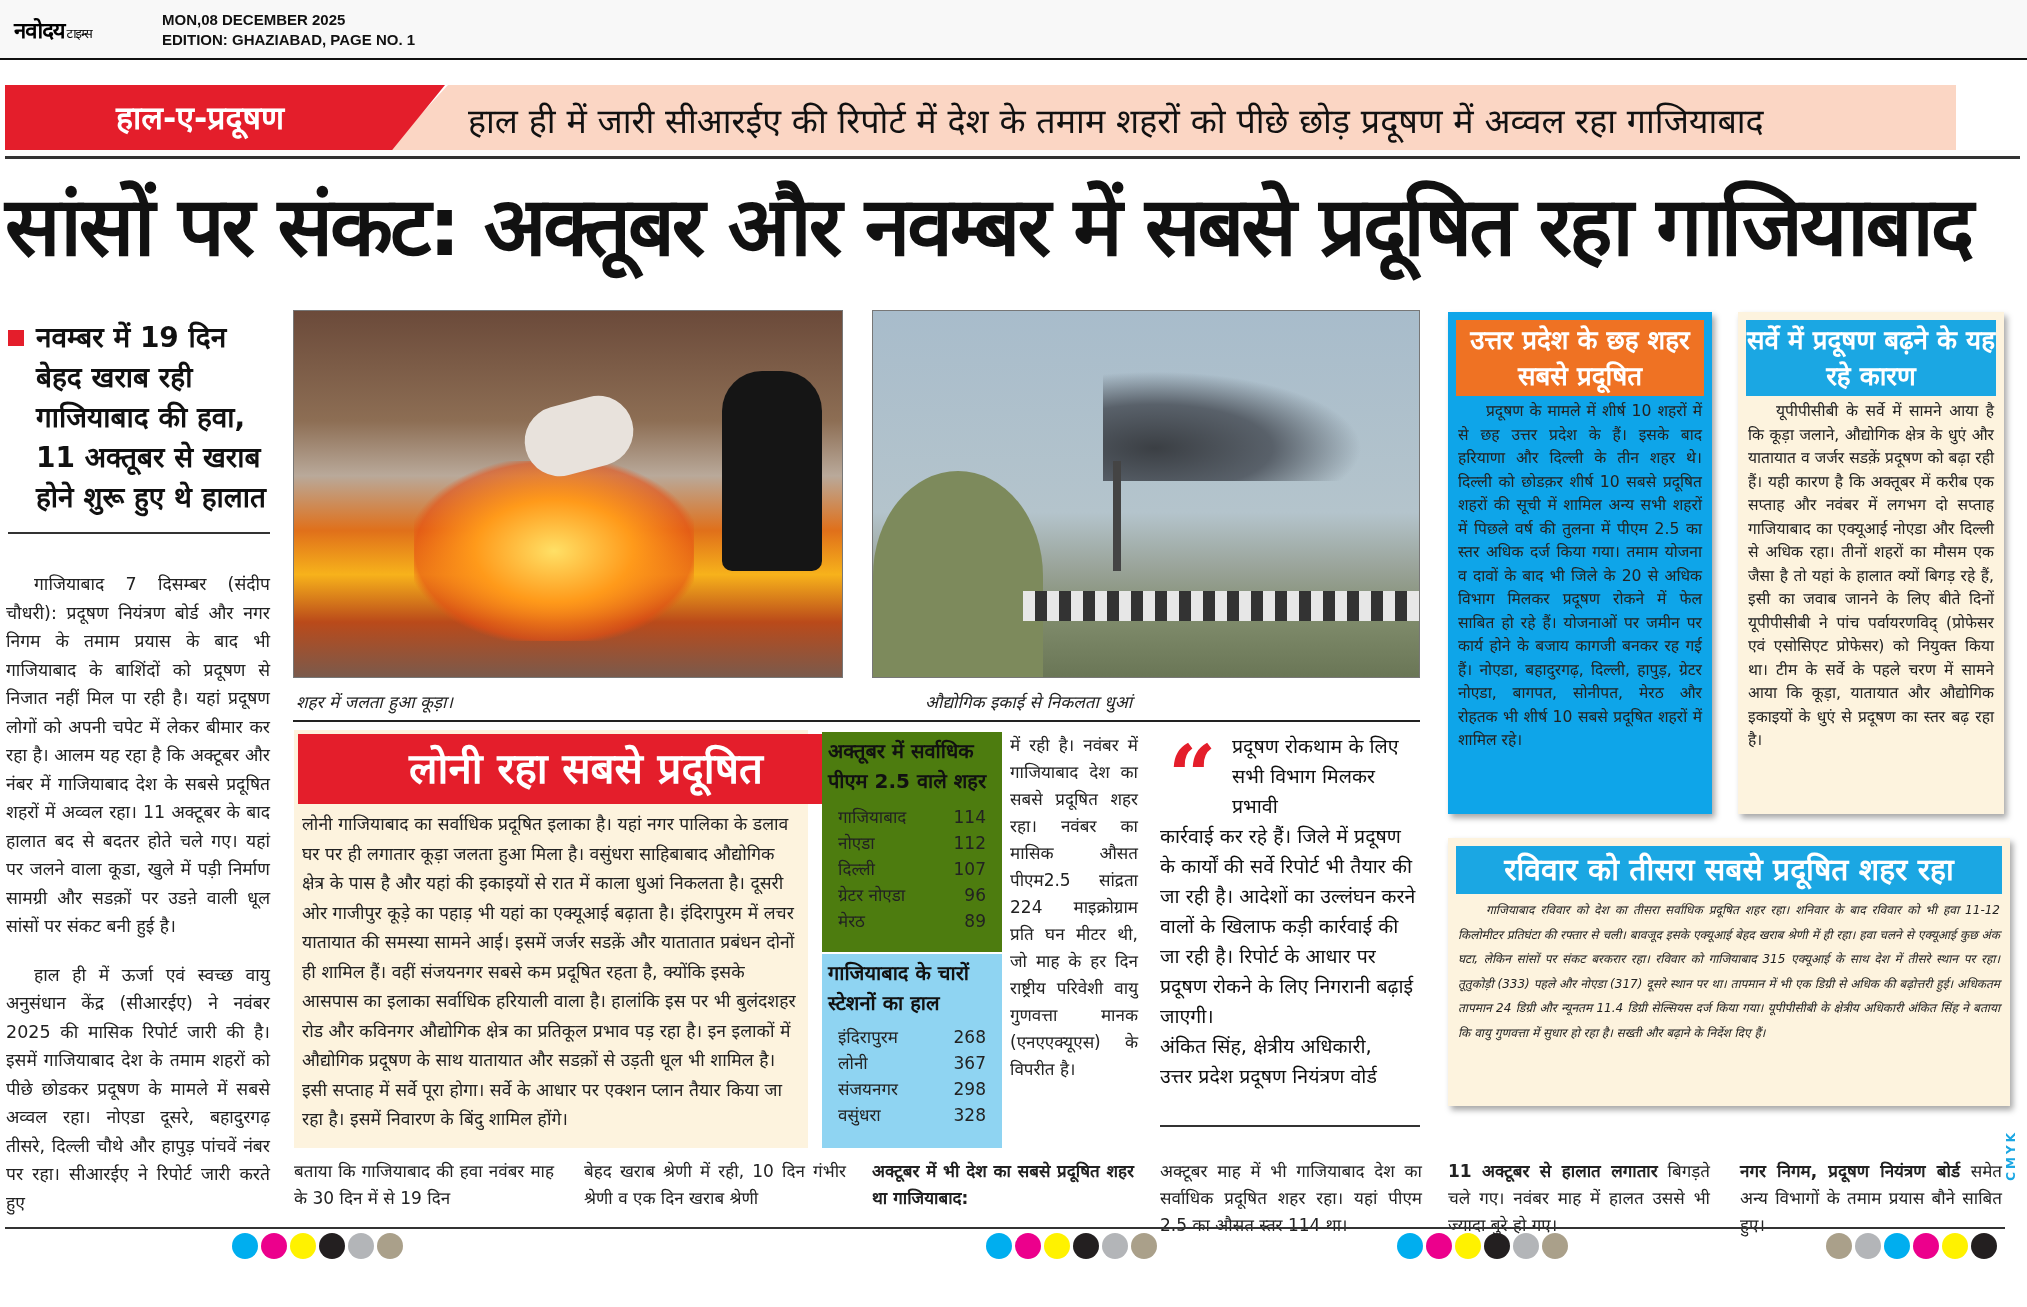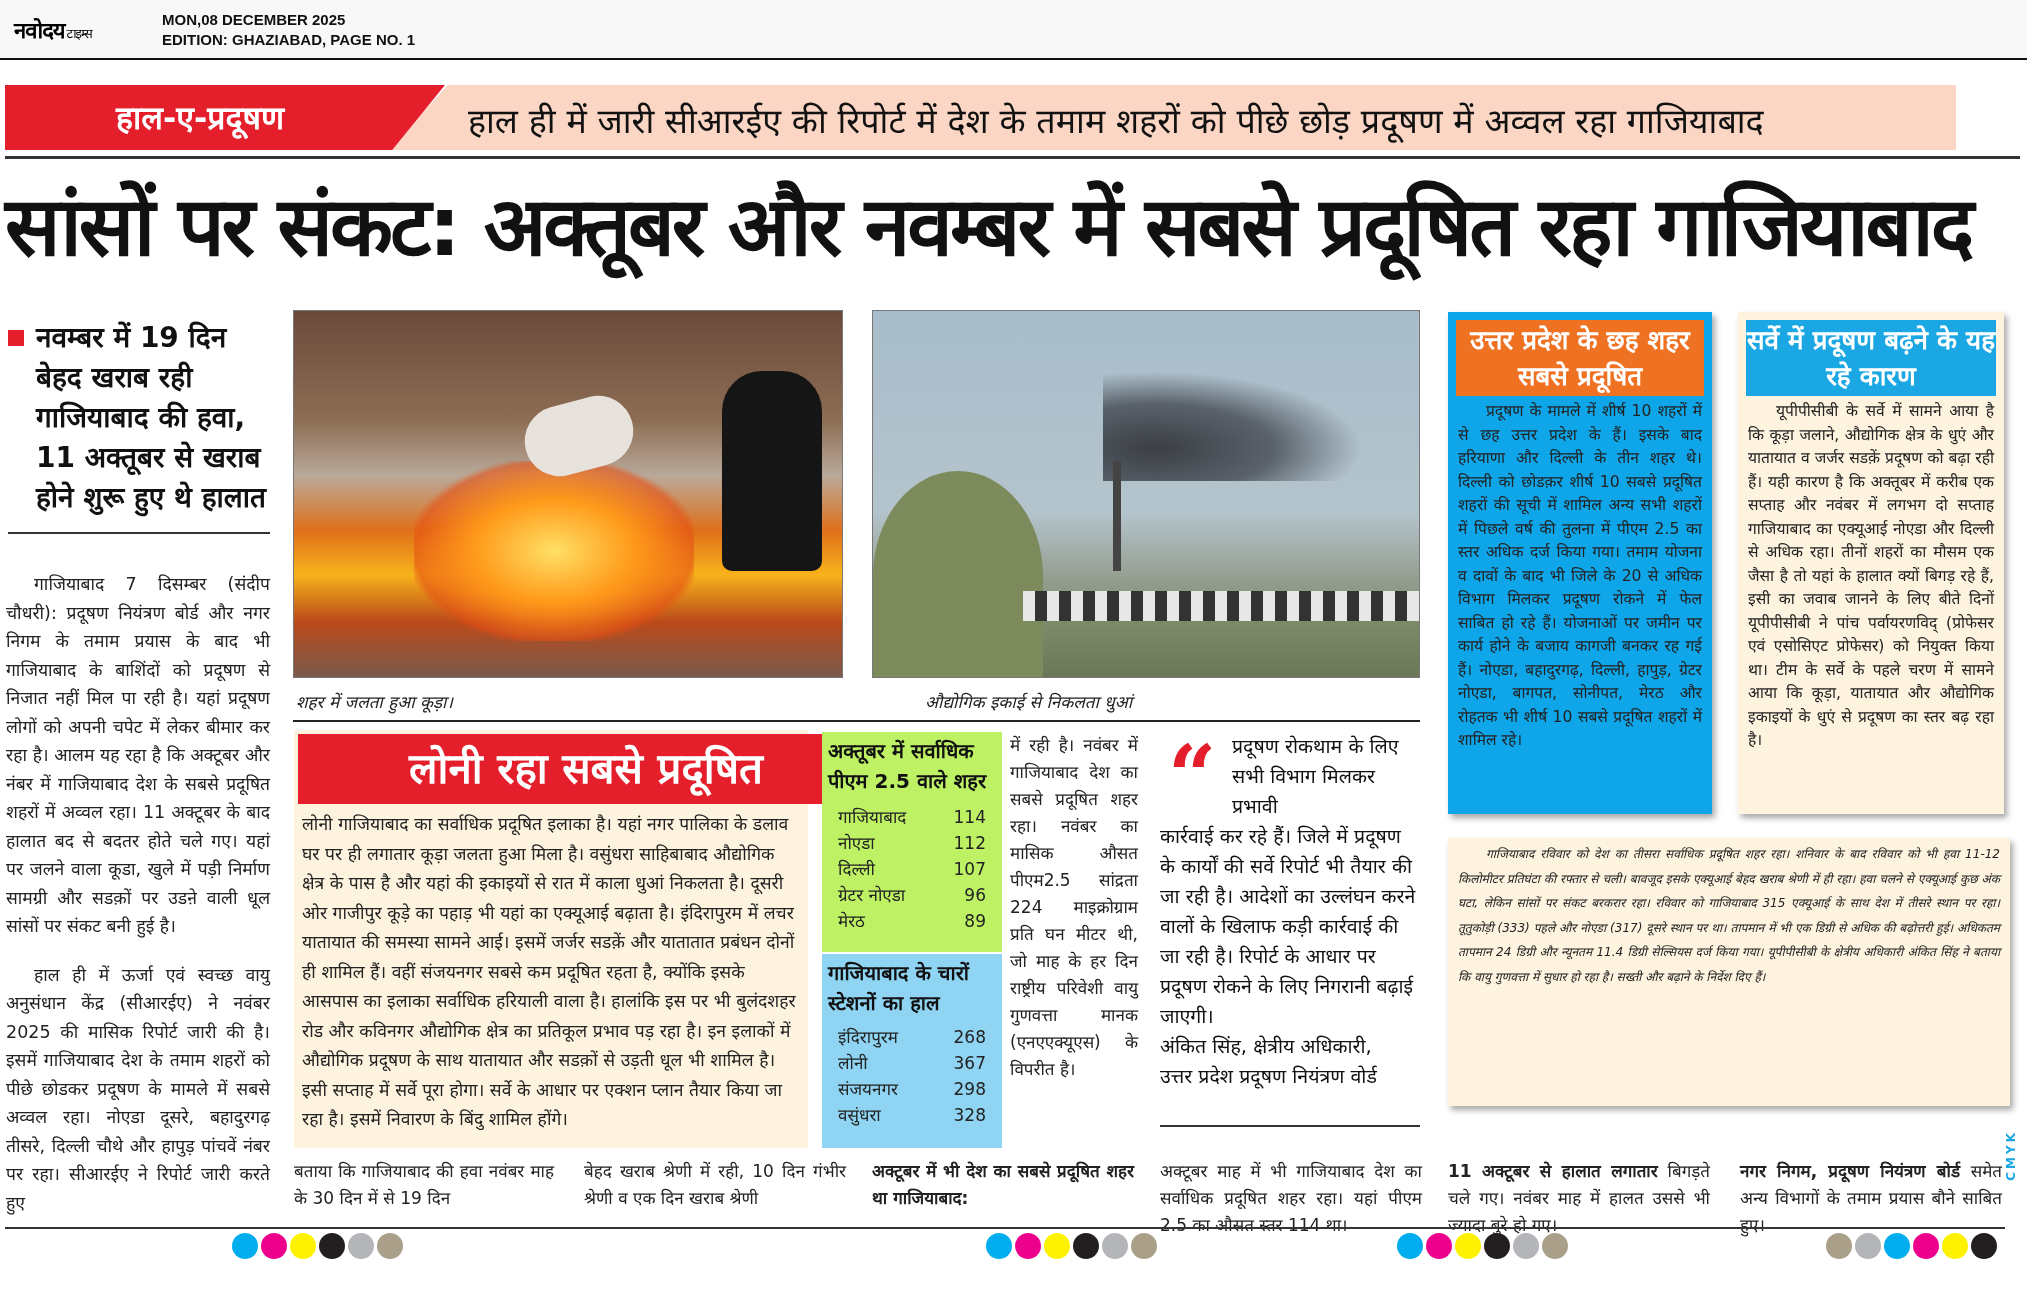--- a/index.html
+++ b/index.html
@@ -41,21 +41,21 @@
 
   .caption { position: absolute; font-style: italic; font-size: 17px; color: #222; }
   .cap1 { left: 296px; top: 690px; }
   .cap2 { left: 925px; top: 690px; }
   .rule-mid { position: absolute; left: 293px; top: 720px; width: 1127px; height: 2px; background: #222; }
 
   .loni-box { position: absolute; left: 294px; top: 730px; width: 514px; height: 418px; background: #fdf3de; }
   .loni-title { position: absolute; left: 4px; top: 4px; width: 576px; height: 70px; background: #e41e2b; color: #fff; font-weight: bold; font-size: 42px; line-height: 70px; text-align: center; }
   .loni-text { position: absolute; left: 8px; top: 80px; width: 498px; font-size: 17.5px; line-height: 29.5px; color: #222; }
 
-  .yellow-box { position: absolute; left: 822px; top: 732px; width: 180px; height: 220px; background: #bef264; padding: 4px 6px; }
+  .yellow-box { position: absolute; left: 822px; top: 732px; width: 180px; height: 220px; background: #4d7c0f; padding: 4px 6px; }
   .box-title { font-weight: bold; font-size: 20px; line-height: 30px; color: #111; }
   .rank-row { display: flex; justify-content: space-between; font-size: 17px; line-height: 26px; padding: 0 10px; color: #222; }
   .yellow-box .rows { margin-top: 8px; }
   .blue-box { position: absolute; left: 822px; top: 954px; width: 180px; height: 194px; background: #8fd4f2; padding: 4px 6px; }
   .blue-box .rows { margin-top: 6px; }
   .blue-box .rank-row { justify-content: flex-start; gap: 20px; }
   .blue-box .rank-row span:first-child { width: 100px; }
 
   .narrow-col { position: absolute; left: 1010px; top: 732px; width: 128px; font-size: 17px; line-height: 27px; text-align: justify; color: #222; }
 
@@ -204,20 +204,21 @@
 
 <div class="rbox up">
   <div class="rbox-title">उत्तर प्रदेश के छह शहर सबसे प्रदूषित</div>
   <div class="rbox-text">प्रदूषण के मामले में शीर्ष 10 शहरों में से छह उत्तर प्रदेश के हैं। इसके बाद हरियाणा और दिल्ली के तीन शहर थे। दिल्ली को छोडक़र शीर्ष 10 सबसे प्रदूषित शहरों की सूची में शामिल अन्य सभी शहरों में पिछले वर्ष की तुलना में पीएम 2.5 का स्तर अधिक दर्ज किया गया। तमाम योजना व दावों के बाद भी जिले के 20 से अधिक विभाग मिलकर प्रदूषण रोकने में फेल साबित हो रहे हैं। योजनाओं पर जमीन पर कार्य होने के बजाय कागजी बनकर रह गई हैं। नोएडा, बहादुरगढ़, दिल्ली, हापुड़, ग्रेटर नोएडा, बागपत, सोनीपत, मेरठ और रोहतक भी शीर्ष 10 सबसे प्रदूषित शहरों में शामिल रहे।</div>
 </div>
 <div class="rbox cause">
   <div class="rbox-title">सर्वे में प्रदूषण बढ़ने के यह रहे कारण</div>
   <div class="rbox-text">यूपीपीसीबी के सर्वे में सामने आया है कि कूड़ा जलाने, औद्योगिक क्षेत्र के धुएं और यातायात व जर्जर सडक़ें प्रदूषण को बढ़ा रही हैं। यही कारण है कि अक्तूबर में करीब एक सप्ताह और नवंबर में लगभग दो सप्ताह गाजियाबाद का एक्यूआई नोएडा और दिल्ली से अधिक रहा। तीनों शहरों का मौसम एक जैसा है तो यहां के हालात क्यों बिगड़ रहे हैं, इसी का जवाब जानने के लिए बीते दिनों यूपीपीसीबी ने पांच पर्वायरणविद् (प्रोफेसर एवं एसोसिएट प्रोफेसर) को नियुक्त किया था। टीम के सर्वे के पहले चरण में सामने आया कि कूड़ा, यातायात और औद्योगिक इकाइयों के धुएं से प्रदूषण का स्तर बढ़ रहा है।</div>
 </div>
 <div class="rbox sunday">
+  <div class="rbox-title">रविवार को तीसरा सबसे प्रदूषित शहर रहा</div>
   <div class="rbox-text">गाजियाबाद रविवार को देश का तीसरा सर्वाधिक प्रदूषित शहर रहा। शनिवार के बाद रविवार को भी हवा 11-12 किलोमीटर प्रतिघंटा की रफ्तार से चली। बावजूद इसके एक्यूआई बेहद खराब श्रेणी में ही रहा। हवा चलने से एक्यूआई कुछ अंक घटा, लेकिन सांसों पर संकट बरकरार रहा। रविवार को गाजियाबाद 315 एक्यूआई के साथ देश में तीसरे स्थान पर रहा। तूतुकोड़ी (333) पहले और नोएडा (317) दूसरे स्थान पर था। तापमान में भी एक डिग्री से अधिक की बढ़ोत्तरी हुई। अधिकतम तापमान 24 डिग्री और न्यूनतम 11.4 डिग्री सेल्सियस दर्ज किया गया। यूपीपीसीबी के क्षेत्रीय अधिकारी अंकित सिंह ने बताया कि वायु गुणवत्ता में सुधार हो रहा है। सख्ती और बढ़ाने के निर्देश दिए हैं।</div>
 </div>
 
 <div class="bottom-row b1">बताया कि गाजियाबाद की हवा नवंबर माह के 30 दिन में से 19 दिन</div>
 <div class="bottom-row b2">बेहद खराब श्रेणी में रही, 10 दिन गंभीर श्रेणी व एक दिन खराब श्रेणी</div>
 <div class="bottom-row b3">अक्टूबर में भी देश का सबसे प्रदूषित शहर था गाजियाबाद:</div>
 <div class="bottom-row b4">अक्टूबर माह में भी गाजियाबाद देश का सर्वाधिक प्रदूषित शहर रहा। यहां पीएम 2.5 का औसत स्तर 114 था।</div>
 <div class="bottom-row b5">
   <span class="bold">11 अक्टूबर से हालात लगातार</span>
   <span>बिगड़ते चले गए। नवंबर माह में हालत उससे भी ज्यादा बुरे हो गए।</span>

